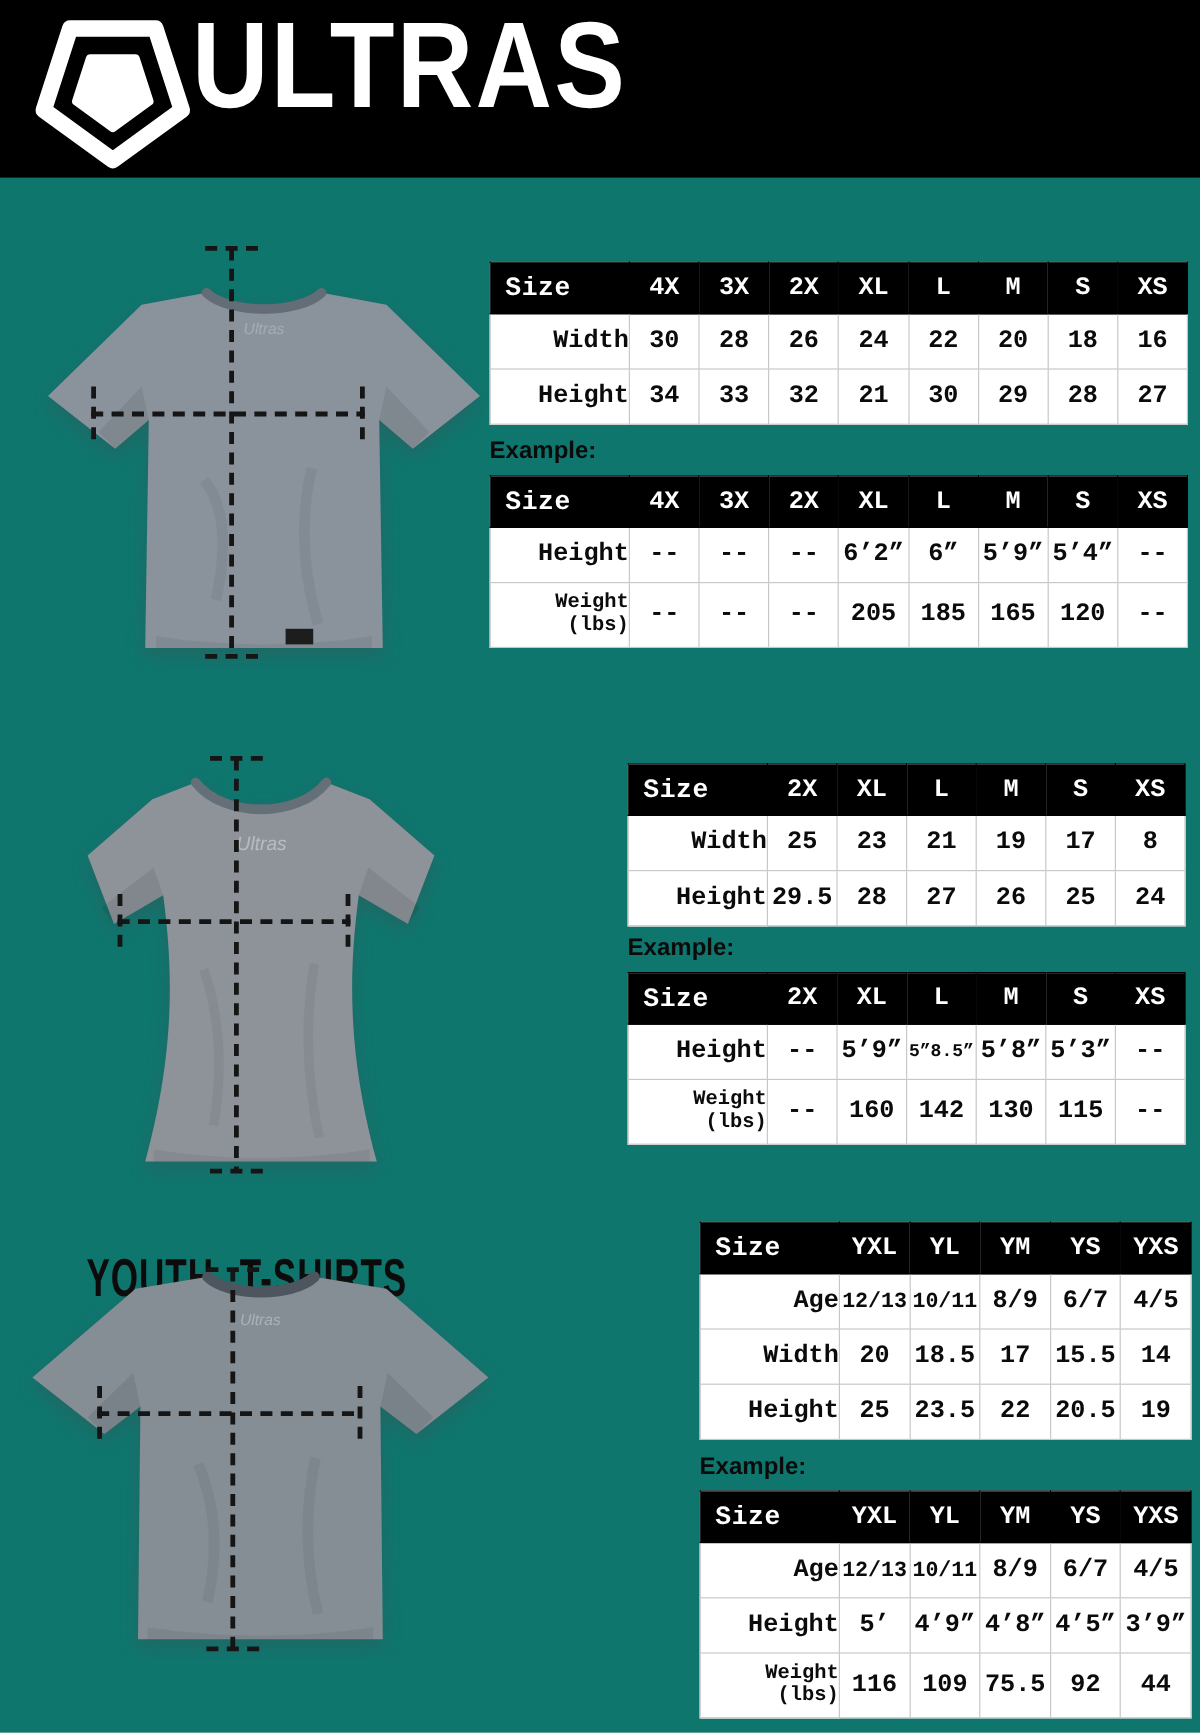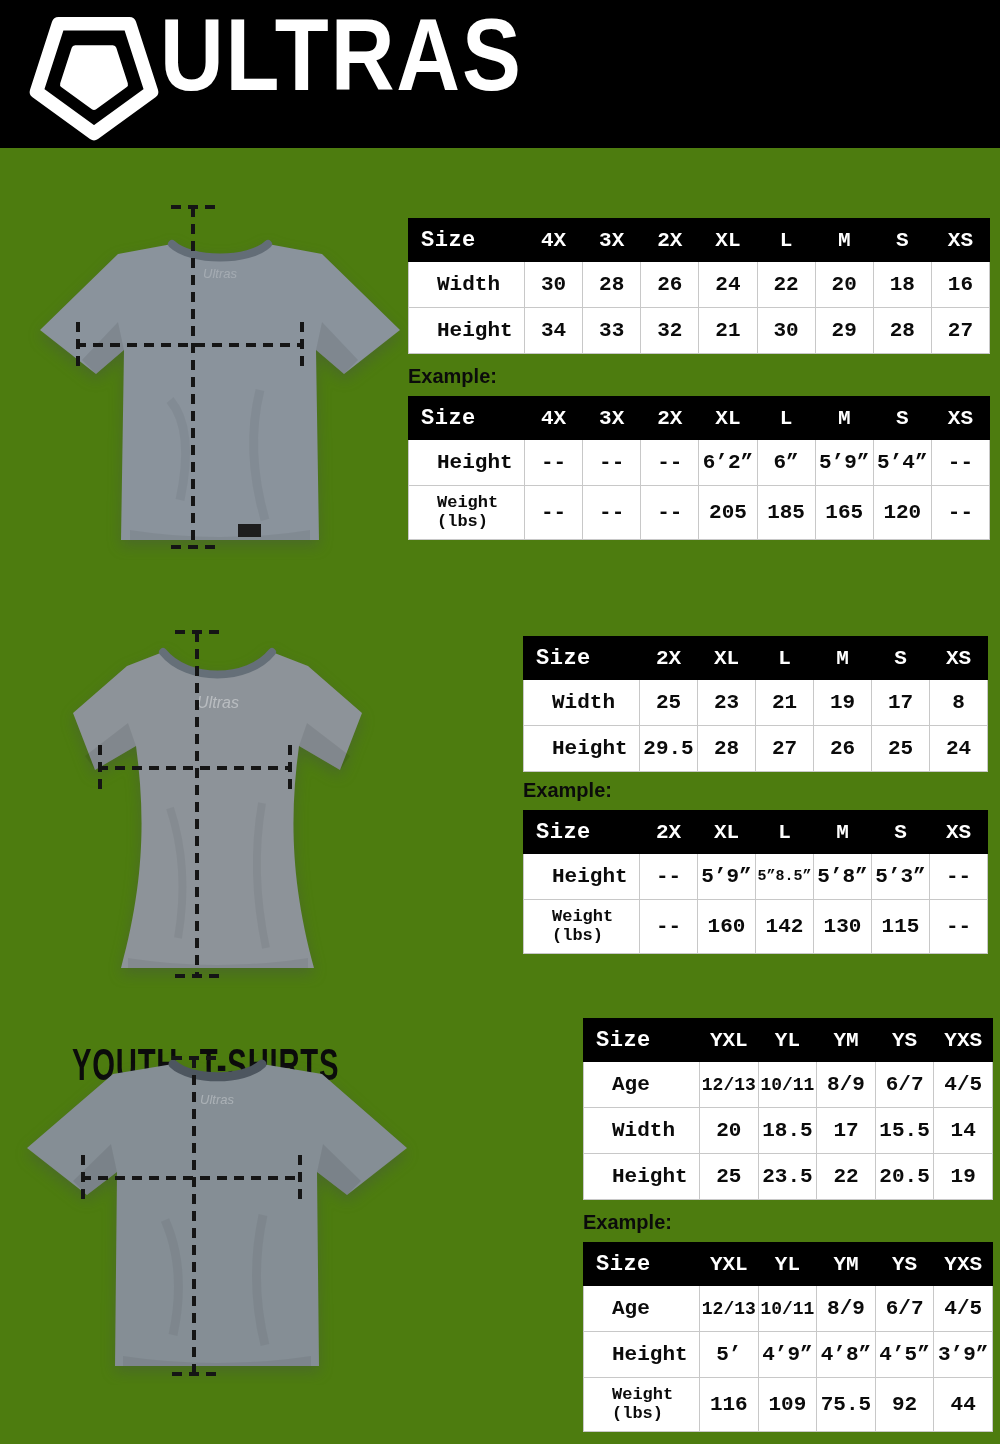--- a/index.html
+++ b/index.html
@@ -1,18 +1,18 @@
 <!DOCTYPE html>
 <html><head>
 <meta charset="utf-8">
 <style>
   html,body{margin:0;padding:0;background:#e8e8e8;}
   .page{
     position:relative;width:1000px;height:1444px;margin:0 auto;
-    background:#4d7c0f;overflow:hidden;
+    background:#0f766e;overflow:hidden;
     font-family:"Liberation Sans",sans-serif;color:#111;
   }
   
   .site-header{position:absolute;left:0;top:0;width:1000px;height:148px;background:#000;}
   .logo-svg{position:absolute;left:28px;top:6px;width:132px;height:138px;}
   .brand{
     position:absolute;left:160px;top:2px;color:#fff;font-weight:bold;
     font-size:96px;line-height:100px;letter-spacing:2px;white-space:nowrap;
   }
   .brand>span{display:inline-block;transform:scale(0.92,1.06);transform-origin:0 0;}
@@ -43,21 +43,21 @@
   table.sizes col.label-col{width:116px;}
   table.sizes th,table.sizes td{
     border:1px solid #c8c8c8;font-weight:bold;padding:0;vertical-align:middle;
   }
   table.sizes thead tr{height:43px;}
   table.sizes tbody tr{height:46px;}
   table.sizes tbody tr.tall{height:54px;}
   table.sizes thead th{background:#000;color:#fff;border:1px solid #000;}
   table.sizes thead th.corner{text-align:left;padding-left:12px;font-size:22px;letter-spacing:0.5px;}
   table.sizes thead th.size-col{text-align:center;font-size:21px;}
-  table.sizes tbody th{text-align:left;padding-left:28px;font-size:21px;color:#0b0b0b;background:#fff;}
+  table.sizes tbody th{text-align:right;padding-left:28px;font-size:21px;color:#0b0b0b;background:#fff;}
   table.sizes tbody th.multiline{font-size:17px;line-height:1.1;white-space:pre-line;}
   table.sizes tbody td{text-align:center;font-size:21px;color:#0b0b0b;}
   table.sizes tbody td.sm1{font-size:18px;}
   table.sizes tbody td.sm2{font-size:15px;}
   
   .shirt{position:absolute;}
   .mens-shirt{left:20px;top:200px;width:400px;height:360px;}
   .womens-shirt{left:30px;top:618px;width:375px;height:370px;}
   .youth-shirt{left:15px;top:1040px;width:405px;height:345px;}
   .shirt svg{width:100%;height:100%;display:block;}

